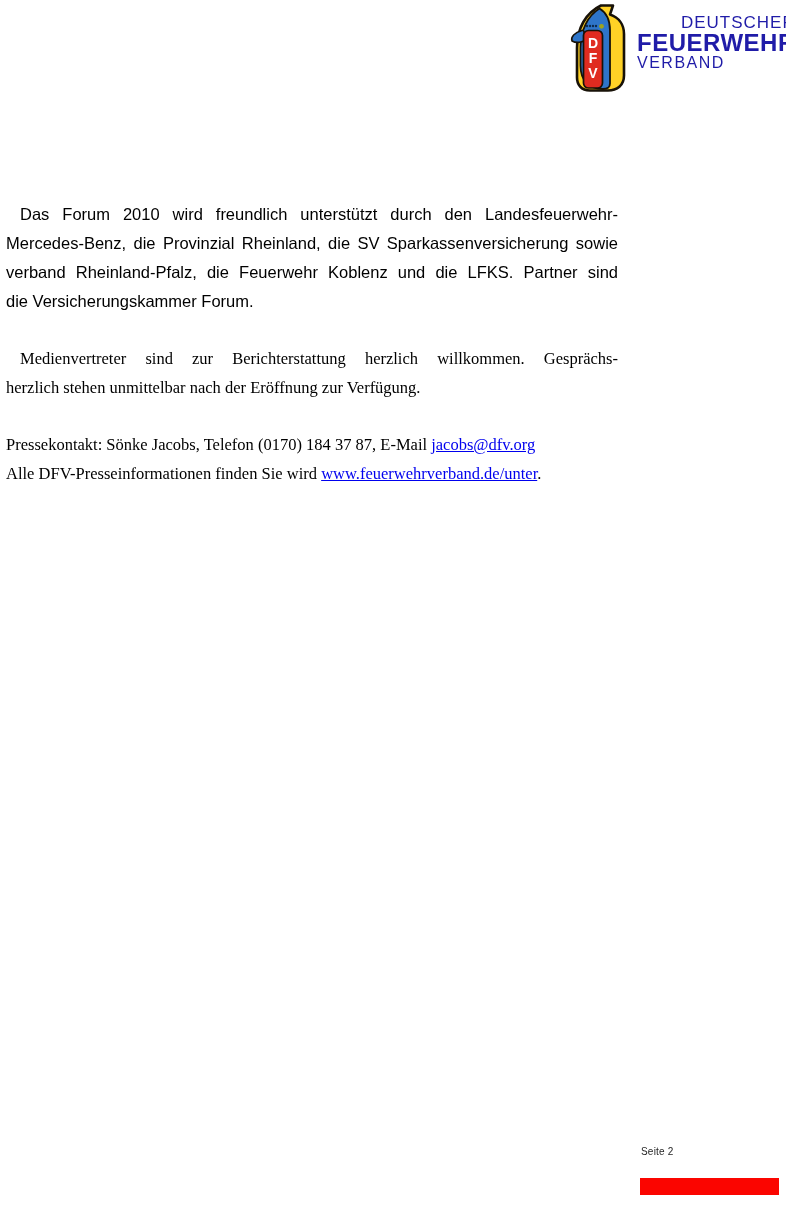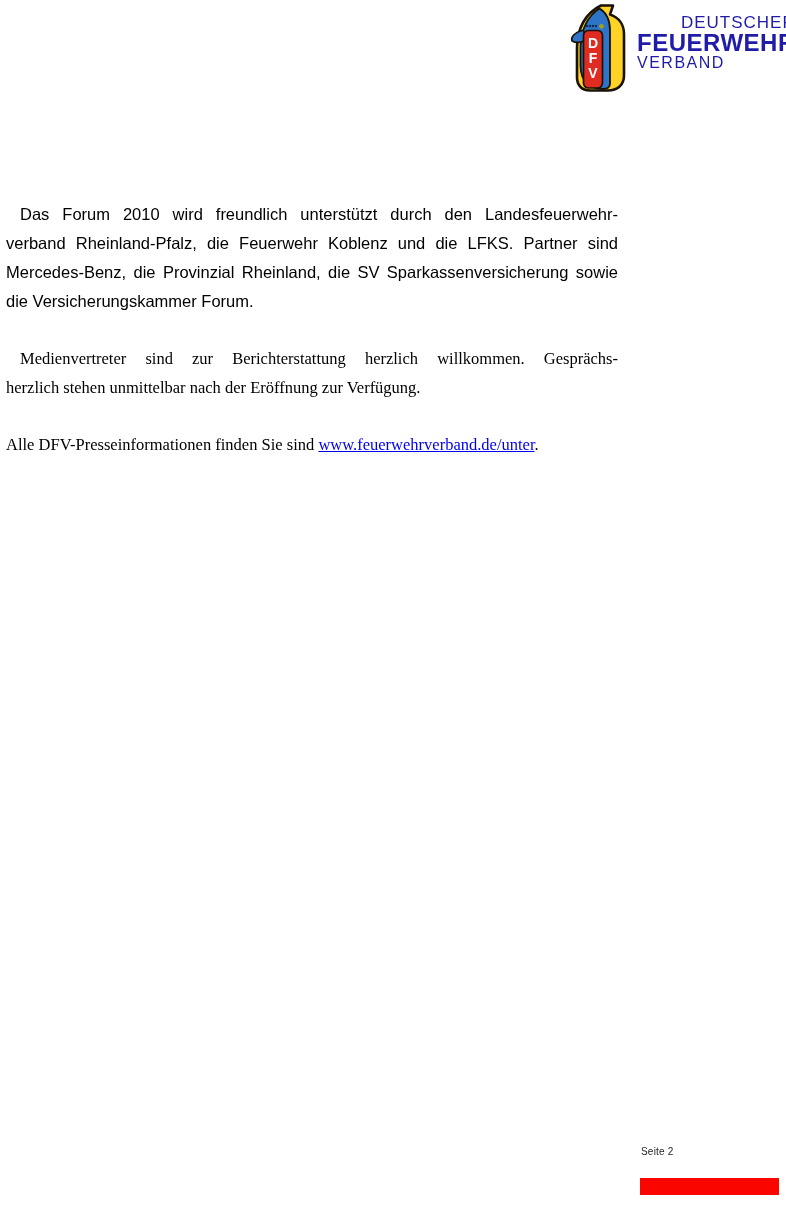--- a/index.html
+++ b/index.html
@@ -86,33 +86,36 @@
       <div class="l1">DEUTSCHER</div>
       <div class="l2">FEUERWEHR</div>
       <div class="l3">VERBAND</div>
     </div>
   </div>
 
   <div class="content">
 
     <div class="para">
       <div class="line just indent">Das Forum 2010 wird freundlich unterstützt durch den Landesfeuerwehr-</div>
+      <div class="line just">Mercedes-Benz, die Provinzial Rheinland, die SV Sparkassenversicherung sowie</div>
       <div class="line just">verband Rheinland-Pfalz, die Feuerwehr Koblenz und die LFKS. Partner sind</div>
-      <div class="line just">Mercedes-Benz, die Provinzial Rheinland, die SV Sparkassenversicherung sowie</div>
       <div class="line">die Versicherungskammer Forum.</div>
     </div>
 
     <div class="para">
       <div class="line just indent">Medienvertreter sind zur Berichterstattung herzlich willkommen. Gesprächs-</div>
       <div class="line">herzlich stehen unmittelbar nach der Eröffnung zur Verfügung.</div>
     </div>
 
     <div class="para contact">
       <div class="line">
-        <span>Alle DFV-Presseinformationen finden Sie sind </span><a href="#" class="doclink">www.feuerwehrverband.de/unter</a><span>.</span>
+        <span>Pressekontakt: Sönke Jacobs, Telefon (0170) 184 37 87, E-Mail </span><a href="#" class="doclink">jacobs@dfv.org</a>
+      </div>
+      <div class="line">
+        <span>Alle DFV-Presseinformationen finden Sie wird </span><a href="#" class="doclink">www.feuerwehrverband.de/unter</a><span>.</span>
       </div>
     </div>
 
   </div>
 
   <div class="footer-label">Seite 2</div>
   <div class="footer-bar"></div>
 
 </div>
 

